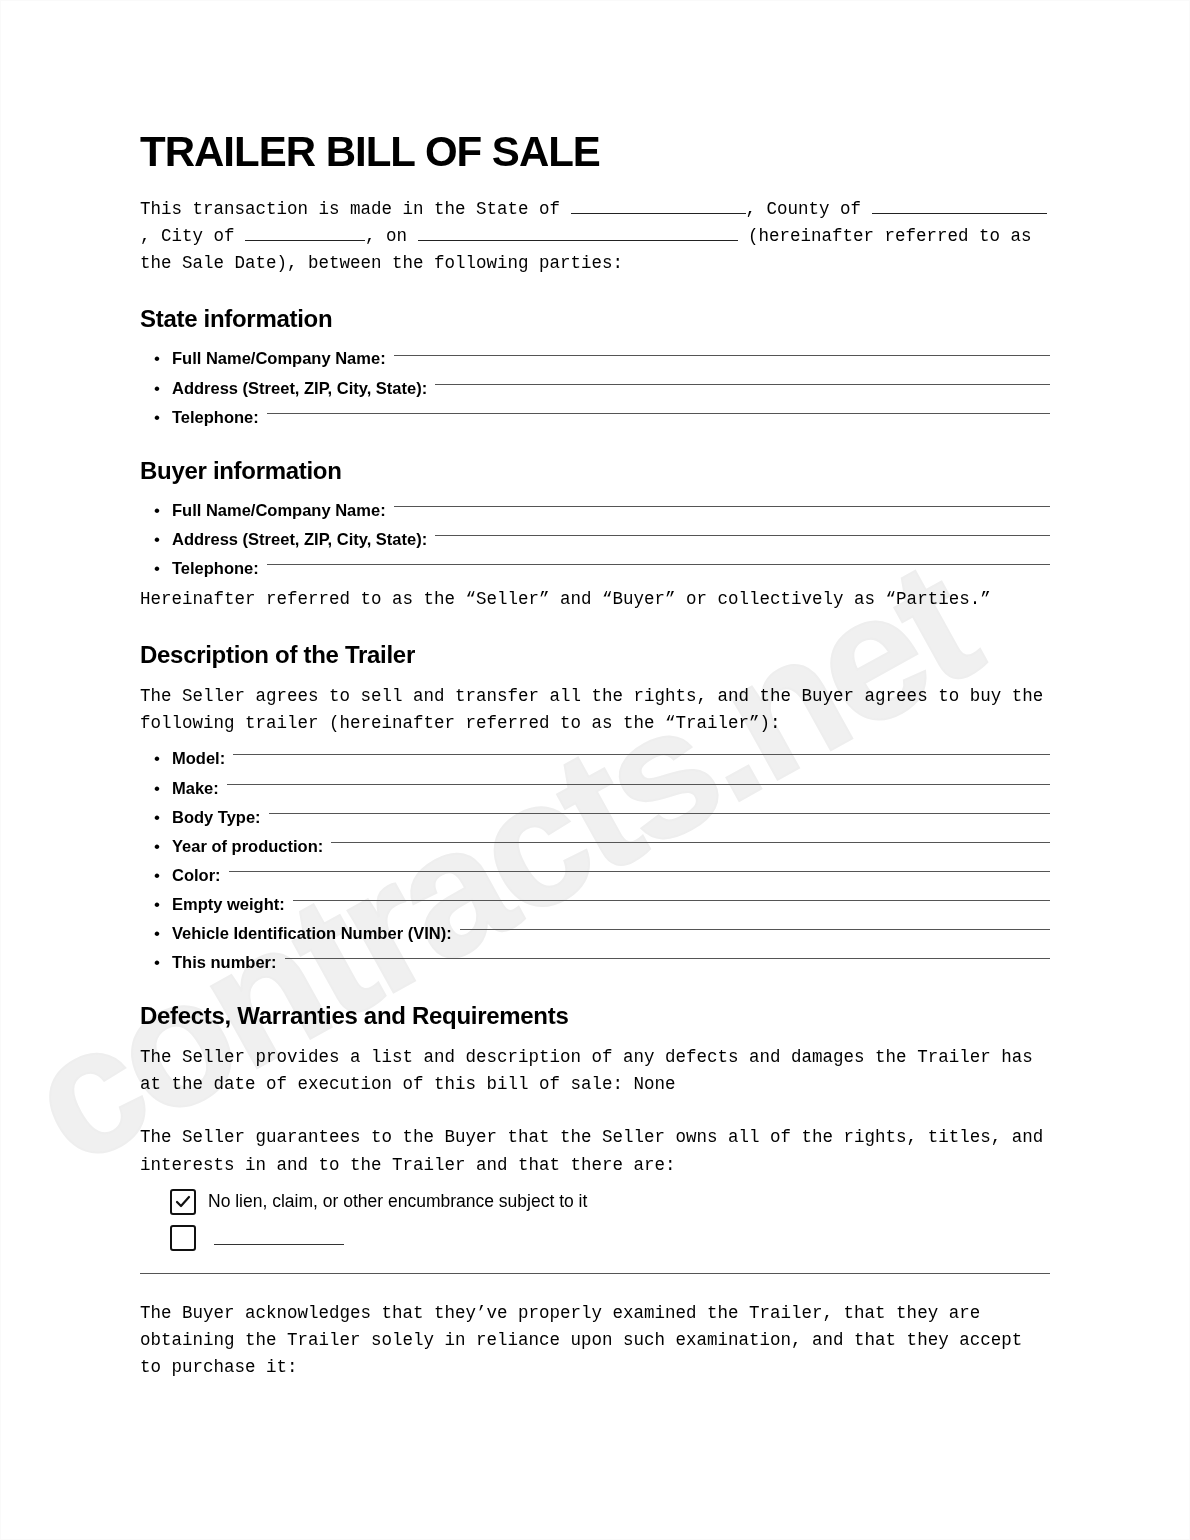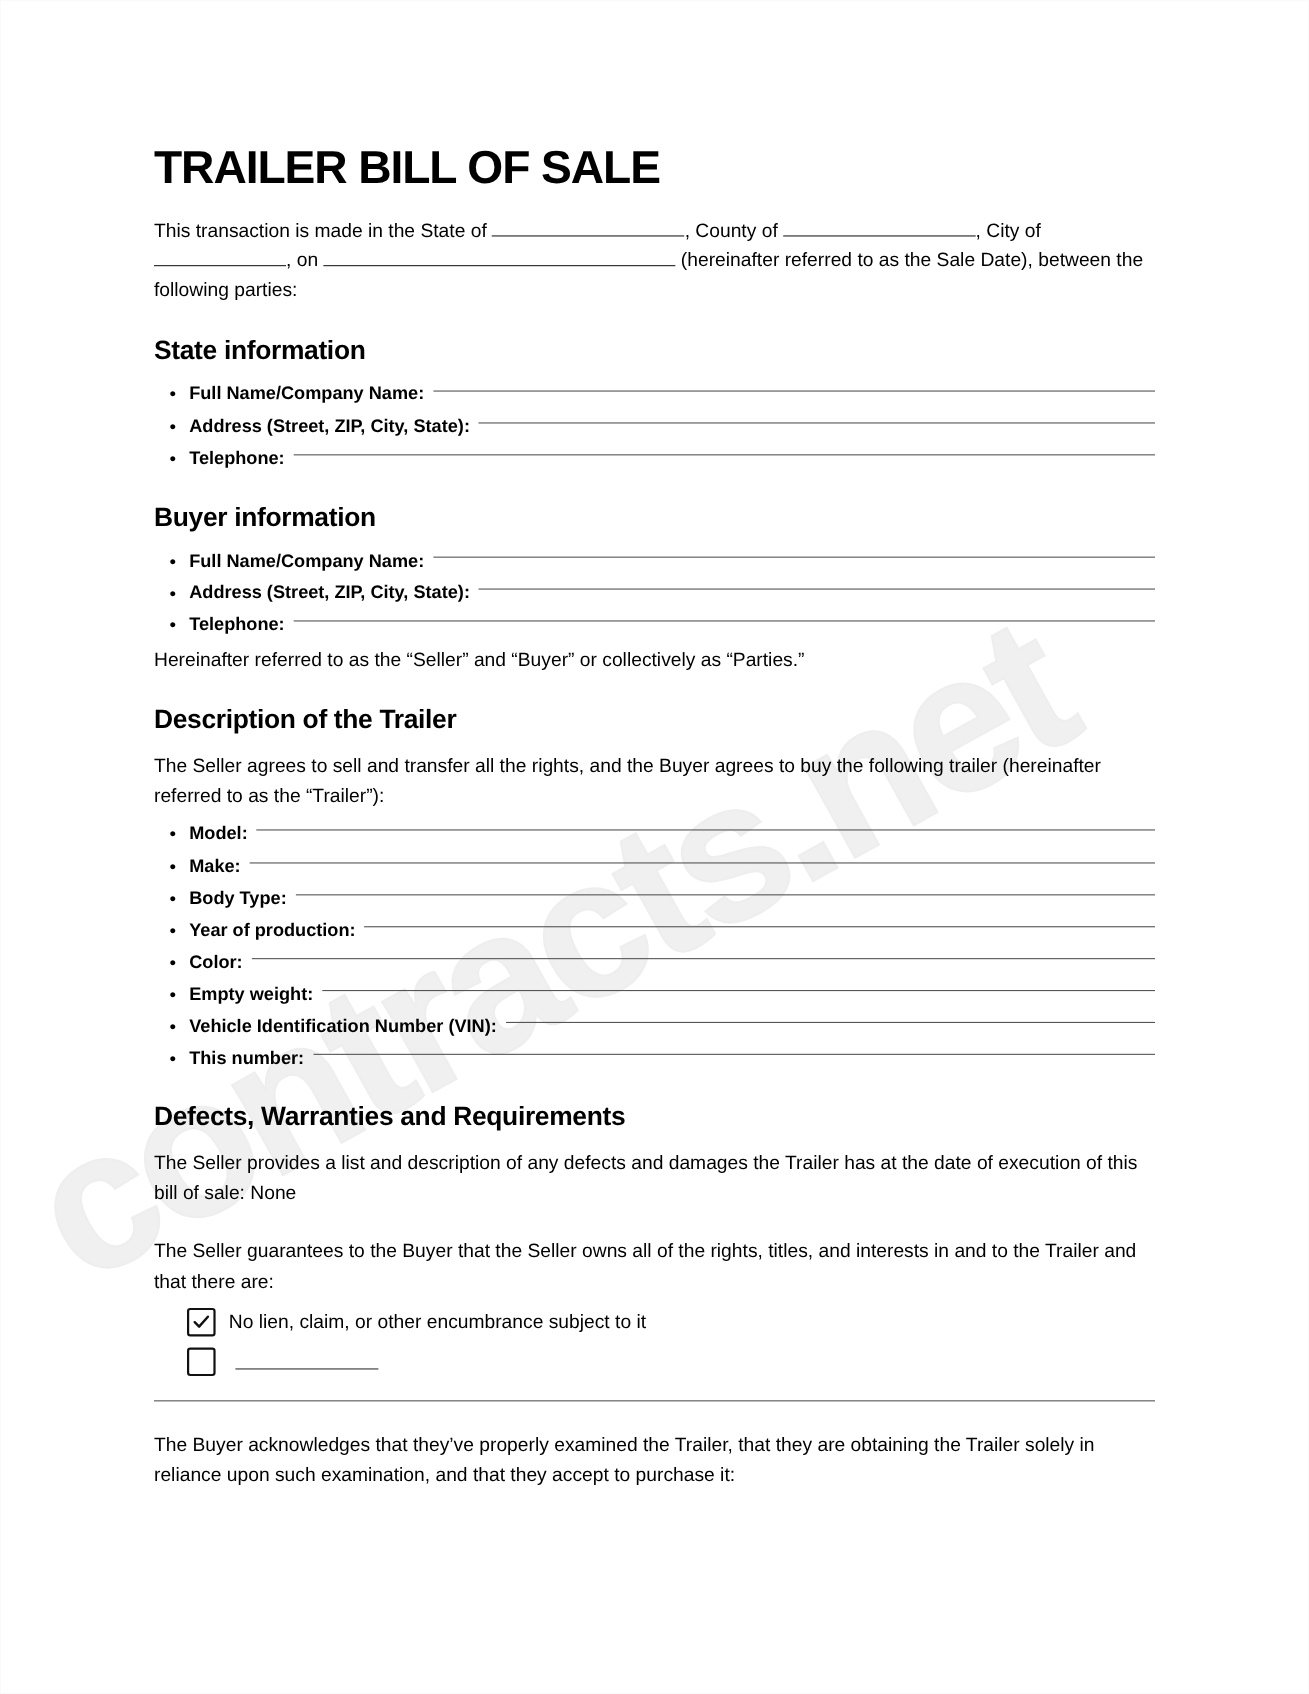--- a/index.html
+++ b/index.html
@@ -60,20 +60,21 @@
     font-size: 42px;
     font-weight: bold;
     letter-spacing: -1px;
     margin: 0 0 22px 0;
     line-height: 1.05;
   }
   p.para {
     font-size: 17.5px;
     line-height: 1.55;
     margin: 0 0 10px 0;
+    font-family: Liberation Mono, monospace;
   }
   h2.section {
     font-size: 24px;
     font-weight: bold;
     margin: 28px 0 14px 0;
     letter-spacing: -0.3px;
   }
   ul.fields {
     list-style: none;
     margin: 0 0 4px 0;

